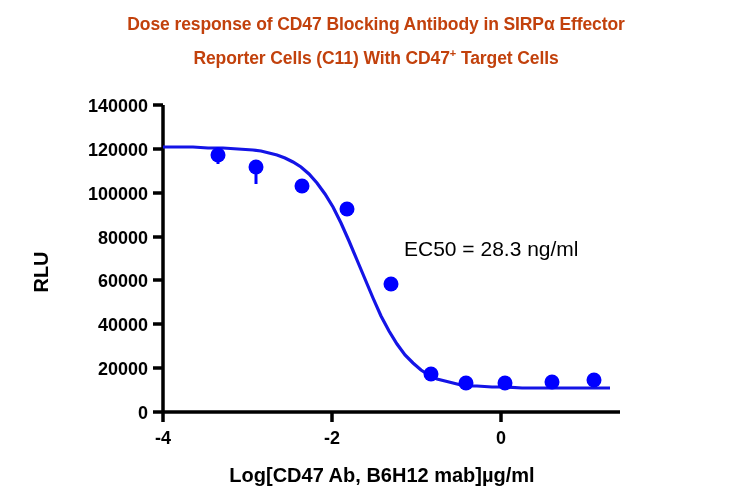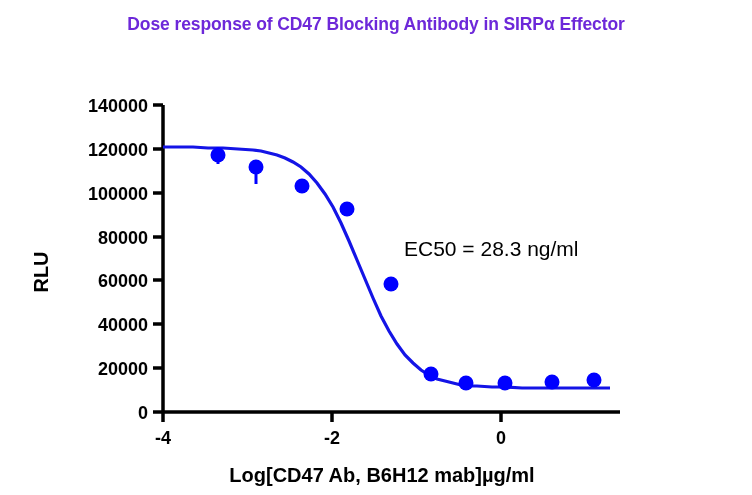--- a/index.html
+++ b/index.html
@@ -20,21 +20,21 @@
   }
   
   .title-block {
     position: absolute;
     left: 0;
     top: 10px;
     width: 752px;
     text-align: center;
     font-weight: bold;
     font-size: 17.5px;
-    color: #6d28d9;
+    color: #c2410c;
     line-height: 29px;
     letter-spacing: -0.1px;
   }
   .title-line { display: block; white-space: nowrap; }
   .sup { font-size: 11px; vertical-align: super; }
   
   .plot-wrap {
     position: absolute;
     left: 0;
     top: 0;
@@ -61,20 +61,21 @@
     fill: #000;
   }
 </style>
 </head>
 <body>
 
 <div id="page">
 
   <div class="title-block">
     <span class="title-line"><span>Dose response of CD47 Blocking Antibody in SIRP</span><span>α</span><span> Effector</span></span>
+    <span class="title-line"><span>Reporter Cells (C11) With CD47</span><span class="sup">+</span><span> Target Cells</span></span>
   </div>
 
   <div class="plot-wrap">
     <svg class="chart" width="752" height="495" viewBox="0 0 752 495">
 
       <line x1="163" y1="105" x2="163" y2="412" stroke="#000" stroke-width="3.5"></line>
       <line x1="163" y1="412" x2="620" y2="412" stroke="#000" stroke-width="3.5"></line>
 
       <g>
         <line x1="153" y1="412" x2="163" y2="412" stroke="#000" stroke-width="3.5"></line>

